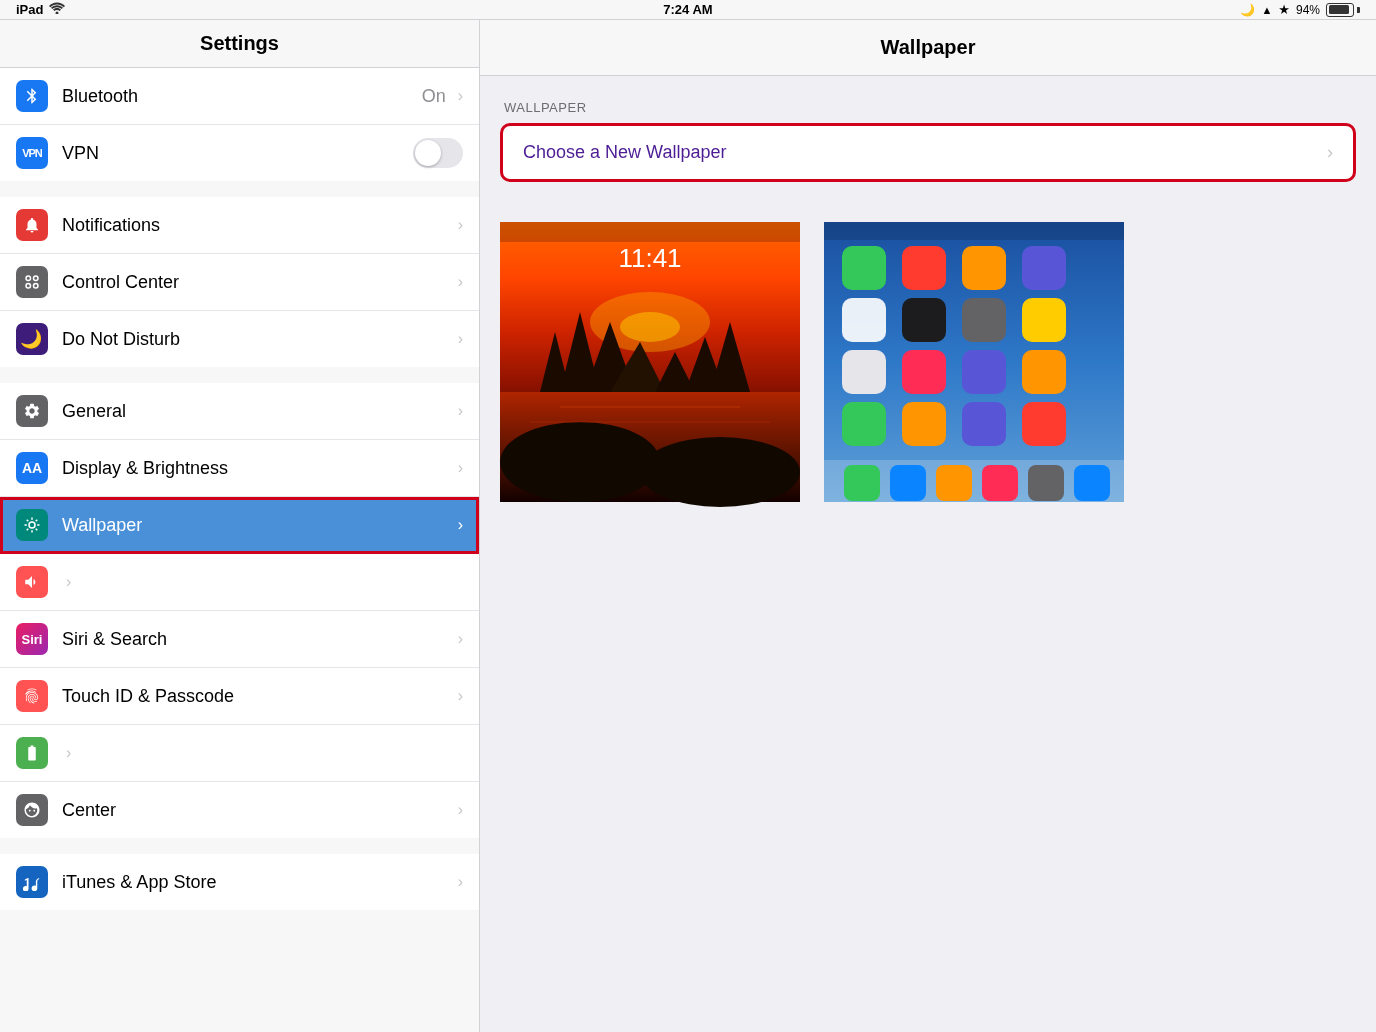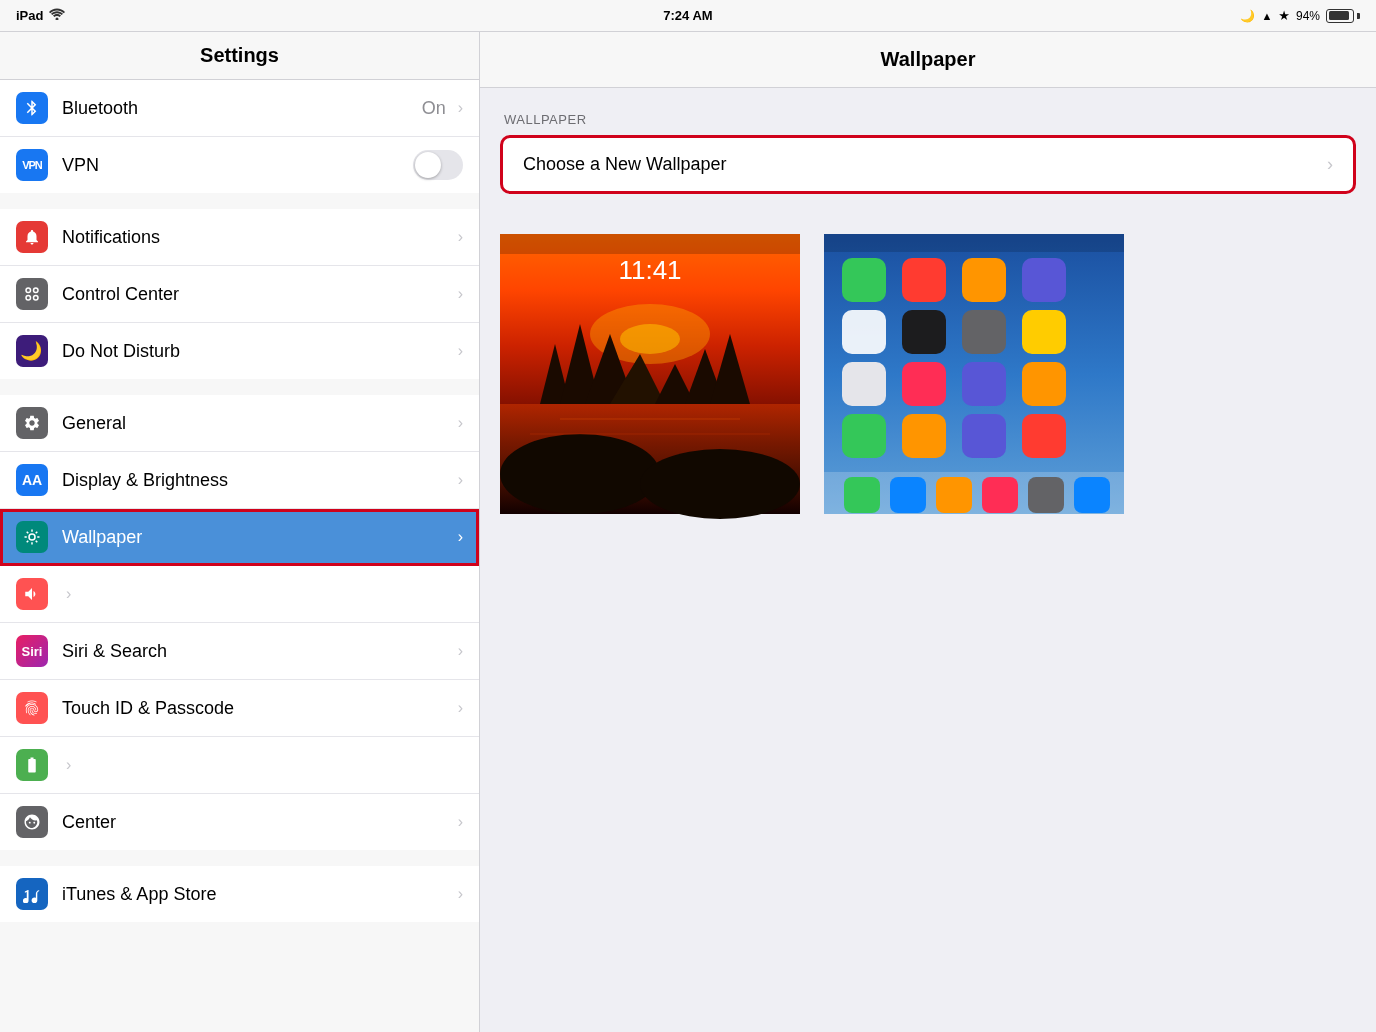--- a/index.html
+++ b/index.html
@@ -13,21 +13,21 @@
       overflow: hidden;
     }
 
     
     .status-bar {
       display: flex;
       justify-content: space-between;
       align-items: center;
       background: #f7f7f7;
       padding: 0 16px;
-      height: 32px;
+      height: 20px;
       border-bottom: 1px solid #d1d1d6;
       position: relative;
     }
     .status-left {
       display: flex;
       align-items: center;
       gap: 6px;
       font-size: 13px;
       font-weight: 600;
     }
@@ -217,21 +217,21 @@
       background: #fff;
       border-radius: 10px;
       border: 3px solid #d0021b;
       display: flex;
       align-items: center;
       padding: 16px 20px;
       cursor: pointer;
     }
     .choose-wallpaper-label {
       font-size: 18px;
-      color: #000000;
+      color: #4c1d95;
       flex: 1;
     }
     .choose-chevron {
       color: #c7c7cc;
       font-size: 18px;
     }
 
     .wallpaper-previews {
       display: flex;
       gap: 24px;

